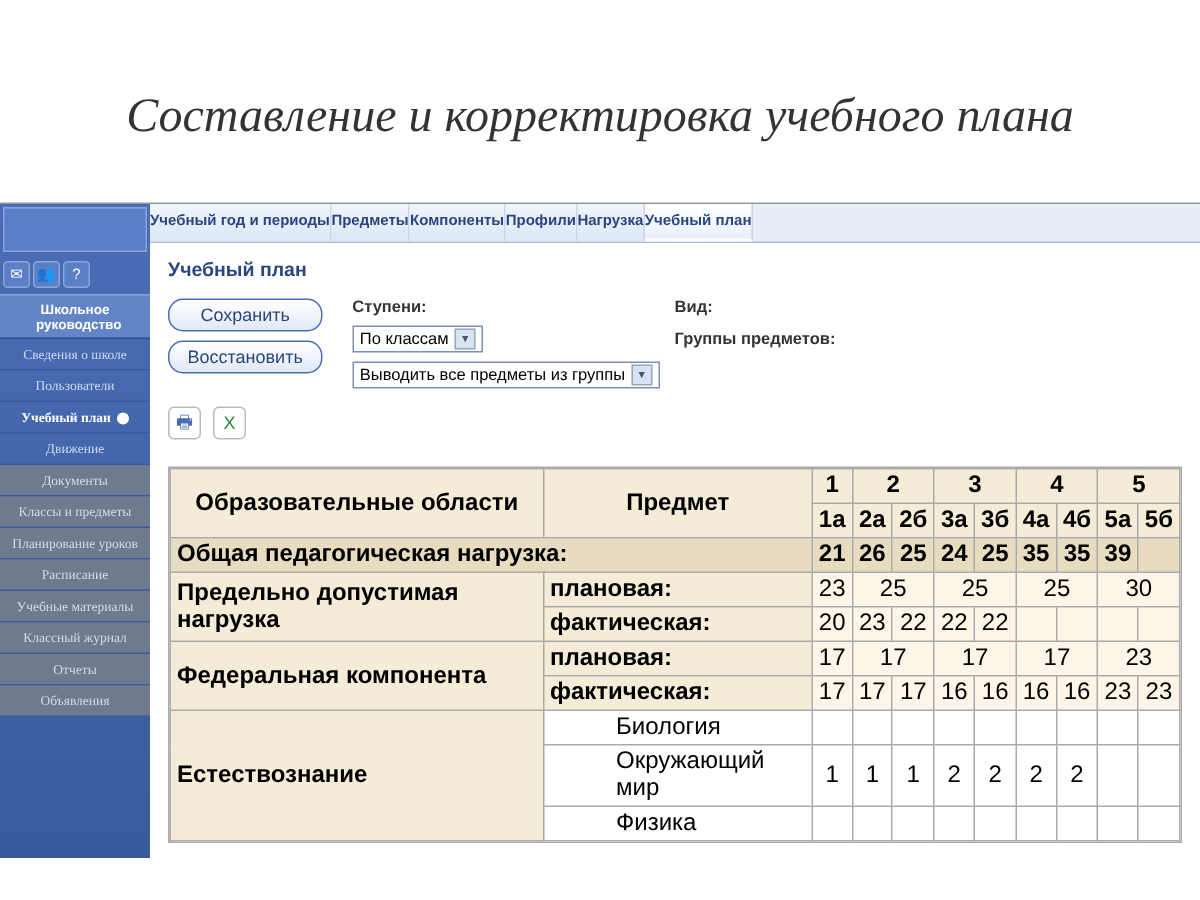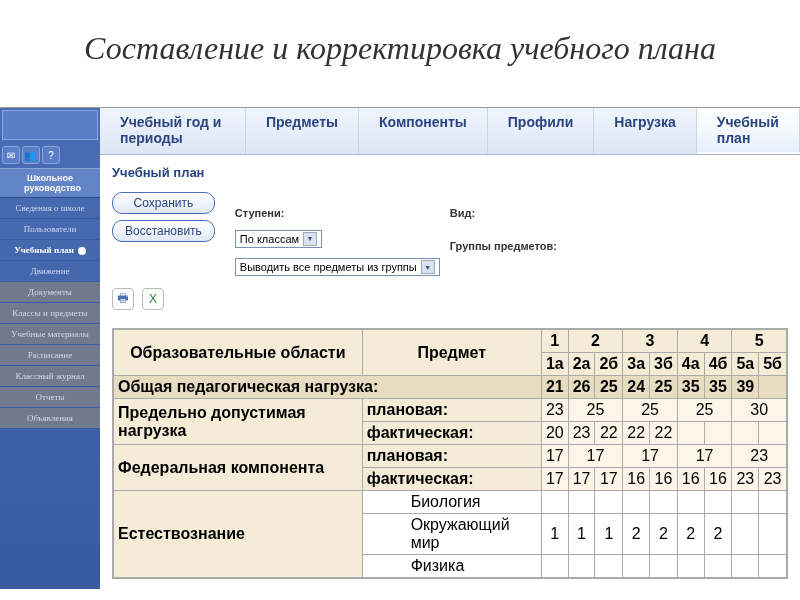--- a/index.html
+++ b/index.html
@@ -1,38 +1,38 @@
 <!DOCTYPE html>
 <html><head>
 <meta charset="utf-8">
 <style>
 * { margin: 0; padding: 0; box-sizing: border-box; }
 body { font-family: Arial, sans-serif; font-size: 11px; background: #fff; }
-.slide-title { font-family: 'Times New Roman', serif; font-style: italic; font-size: 32px; text-align: center; padding: 30px 20px 40px; color: #333; }
+.slide-title { font-family: 'Times New Roman', serif; font-style: italic; font-size: 32px; text-align: center; padding: 30px 20px 40px; color: #333; margin-top: 28px; }
 .app-window { display: flex; border-top: 1px solid #999; }
 .sidebar { width: 100px; background: linear-gradient(to bottom, #4a6db5, #3a5a9f); color: #fff; padding: 0; }
 .sidebar-logo { background: #5b7fc7; height: 30px; border: 1px solid #8aa5d9; margin: 2px; }
 .sidebar-icons { display: flex; gap: 2px; padding: 4px 2px; }
 .sidebar-icon { width: 18px; height: 18px; background: #5b7fc7; border: 1px solid #8aa5d9; border-radius: 3px; display: flex; align-items: center; justify-content: center; font-size: 10px; }
 .sidebar-section { background: #6385c7; padding: 4px 24px; font-size: 9px; font-weight: bold; text-align: center; border-top: 1px solid #8aa5d9; border-bottom: 1px solid #2c4a85; }
 .sidebar-link { padding: 5px 6px; font-size: 9px; text-align: center; color: #cfdaf0; border-bottom: 1px solid #3a5a9f; font-family: Liberation Serif, serif; }
 .sidebar-link.active { color: #fff; font-weight: bold; }
 .sidebar-marker { display: inline-block; width: 8px; height: 8px; background: #fff; border-radius: 50%; margin-left: 4px; vertical-align: middle; }
 .sidebar-gray { background: #6f7a8c; }
 .main { flex: 1; background: #fff; overflow: hidden; }
 .tabs { display: flex; background: #e8eef8; border-bottom: 1px solid #a8b8d8; }
-.tab { padding: 6px 20px; font-size: 14px; color: #2a4580; font-weight: bold; border-right: 1px solid #c8d4e8; background: linear-gradient(to bottom, #f0f5fc, #dce6f5); cursor: pointer; }
+.tab { padding: 6px 0; font-size: 10px; color: #2a4580; font-weight: bold; border-right: 1px solid #c8d4e8; background: linear-gradient(to bottom, #f0f5fc, #dce6f5); cursor: pointer; }
 .tab.active { background: linear-gradient(to bottom, #fff, #e8f0fc); border-bottom: 2px solid #fff; }
 .content { padding: 10px 12px; }
 .page-title { font-size: 13px; font-weight: bold; color: #2a4580; margin-bottom: 12px; }
 .controls-row { display: flex; gap: 20px; align-items: flex-start; }
 .btn-col { display: flex; flex-direction: column; gap: 6px; }
 .btn { padding: 3px 12px; border: 1px solid #4a6db5; border-radius: 10px; background: linear-gradient(to bottom, #fff, #e0e8f5); color: #2a4580; font-size: 12px; cursor: pointer; white-space: nowrap; }
 .filters { display: grid; grid-template-columns: auto 1fr; gap: 6px 10px; align-items: center; }
-.filter-label { font-size: 11px; font-weight: bold; color: #333; margin-top: 15px; }
+.filter-label { font-size: 11px; font-weight: bold; color: #333; }
 .select { border: 1px solid #7a8fb8; padding: 1px 4px; font-size: 11px; background: #fff; display: inline-flex; align-items: center; gap: 4px; }
 .select-arrow { width: 14px; height: 14px; background: #d8e2f2; border: 1px solid #9ab; display: inline-flex; align-items: center; justify-content: center; font-size: 7px; color: #456; }
 .tool-icons { display: flex; gap: 8px; margin-top: 12px; }
 .tool-icon { width: 22px; height: 22px; border: 1px solid #bbb; border-radius: 4px; display: flex; align-items: center; justify-content: center; font-size: 12px; }
 .tool-print { background: #fff; color: #4a6db5; }
 .tool-excel { background: #fff; color: #2a8a3a; }
 .table-wrap { margin-top: 18px; border: 1px solid #aaa; }
 table { border-collapse: collapse; width: 100%; font-size: 16px; }
 th, td { border: 1px solid #aaa; padding: 2px 4px; text-align: center; background: #fdf5e8; }
 th { background: #f5ecd8; font-weight: bold; }
@@ -55,22 +55,23 @@
       <div class="sidebar-icon">👥</div>
       <div class="sidebar-icon">?</div>
     </div>
     <div class="sidebar-section">Школьное руководство</div>
     <div class="sidebar-link">Сведения о школе</div>
     <div class="sidebar-link">Пользователи</div>
     <div class="sidebar-link active"><span>Учебный план</span><span class="sidebar-marker"></span></div>
     <div class="sidebar-link">Движение</div>
     <div class="sidebar-link sidebar-gray">Документы</div>
     <div class="sidebar-link sidebar-gray">Классы и предметы</div>
+    <div class="sidebar-link sidebar-gray">Планирование уроков</div>
+    <div class="sidebar-link sidebar-gray">Расписание</div>
     <div class="sidebar-link sidebar-gray">Учебные материалы</div>
-    <div class="sidebar-link sidebar-gray">Расписание</div>
     <div class="sidebar-link sidebar-gray">Классный журнал</div>
     <div class="sidebar-link sidebar-gray">Отчеты</div>
     <div class="sidebar-link sidebar-gray">Объявления</div>
   </div>
 
   <div class="main">
     <div class="tabs">
       <div class="tab">Учебный год и периоды</div>
       <div class="tab">Предметы</div>
       <div class="tab">Компоненты</div>

